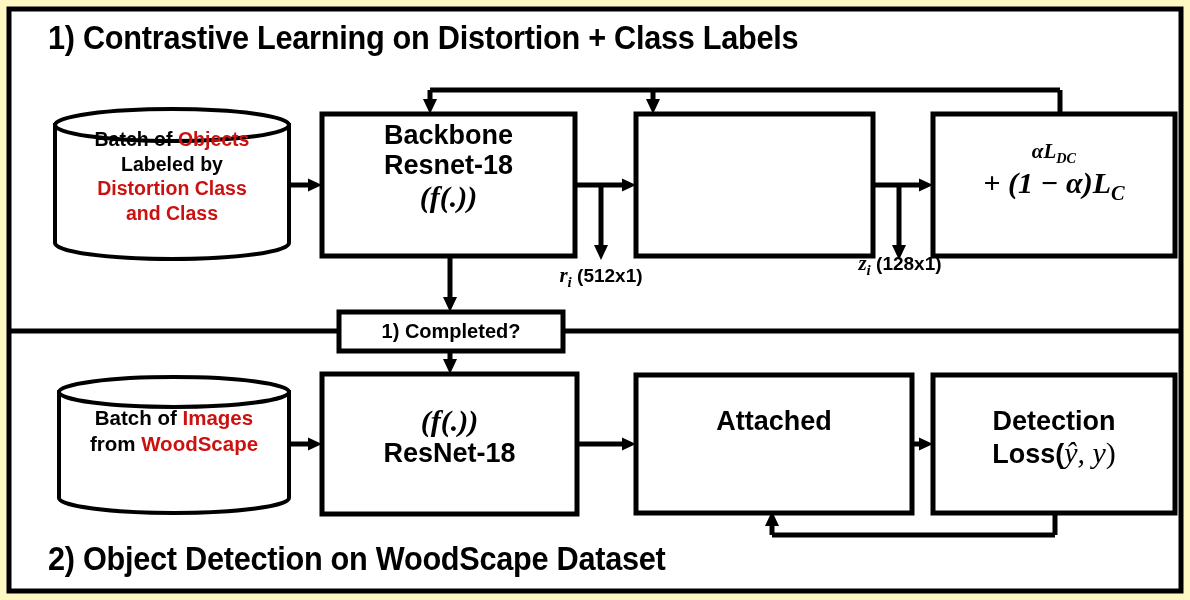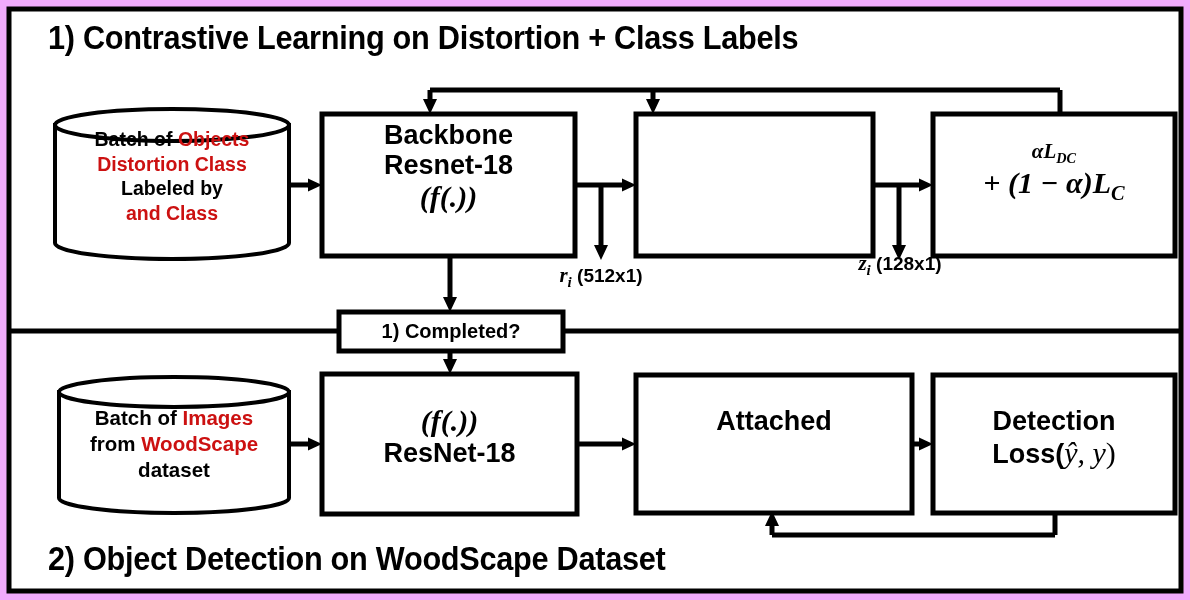--- a/index.html
+++ b/index.html
@@ -10,21 +10,21 @@
   body {
     width: 1190px;
     height: 600px;
     font-family: "Liberation Sans", sans-serif;
   }
   #diagram-root {
     position: relative;
     width: 1190px;
     height: 600px;
     overflow: hidden;
-    background: #f0abfc;
+    background: #fef9c3;
   }
   svg.layer {
     position: absolute;
     top: 0;
     left: 0;
     width: 1190px;
     height: 600px;
   }
   .stroke {
     stroke: #000000;
@@ -197,22 +197,22 @@
   </svg>
 
   <div class="txt section-title" style="left:48px; top:20px; width:1100px;">1) Contrastive Learning on Distortion + Class Labels</div>
 
   <div class="txt section-title" style="left:48px; top:541px; width:1100px;">2) Object Detection on WoodScape Dataset</div>
 
   <div class="txt cyl-text" style="left:55px; top:127px; width:234px;">
     <span class="nowrapline">
       <span>Batch of </span><span class="red">Objects</span>
     </span>
+    <span class="nowrapline">Labeled by</span>
     <span class="nowrapline red">Distortion Class</span>
-    <span class="nowrapline">Labeled by</span>
     <span class="nowrapline red">and Class</span>
   </div>
 
   <div class="txt boxlabel" style="left:322px; top:120px; width:253px;">
     <span class="nowrapline">Backbone</span>
     <span class="nowrapline">Resnet-18</span>
     <span class="nowrapline mathi mathbig">(f(.))</span>
   </div>
 
 
@@ -235,21 +235,20 @@
 
   <div class="txt completed-label" style="left:339px; top:320px; width:224px;">1) Completed?</div>
 
   <div class="txt cyl-text" style="left:59px; top:405px; width:230px; font-size:20.5px;">
     <span class="nowrapline">
       <span>Batch of </span><span class="red">Images</span>
     </span>
     <span class="nowrapline">
       <span>from </span><span class="red">WoodScape</span>
     </span>
-    <span class="nowrapline">dataset</span>
   </div>
 
   <div class="txt boxlabel" style="left:322px; top:404px; width:255px;">
     <span class="nowrapline mathi mathbig">(f(.))</span>
     <span class="nowrapline">ResNet-18</span>
   </div>
 
   <div class="txt boxlabel" style="left:636px; top:406px; width:276px;">
     <span class="nowrapline">Attached</span>
   </div>

